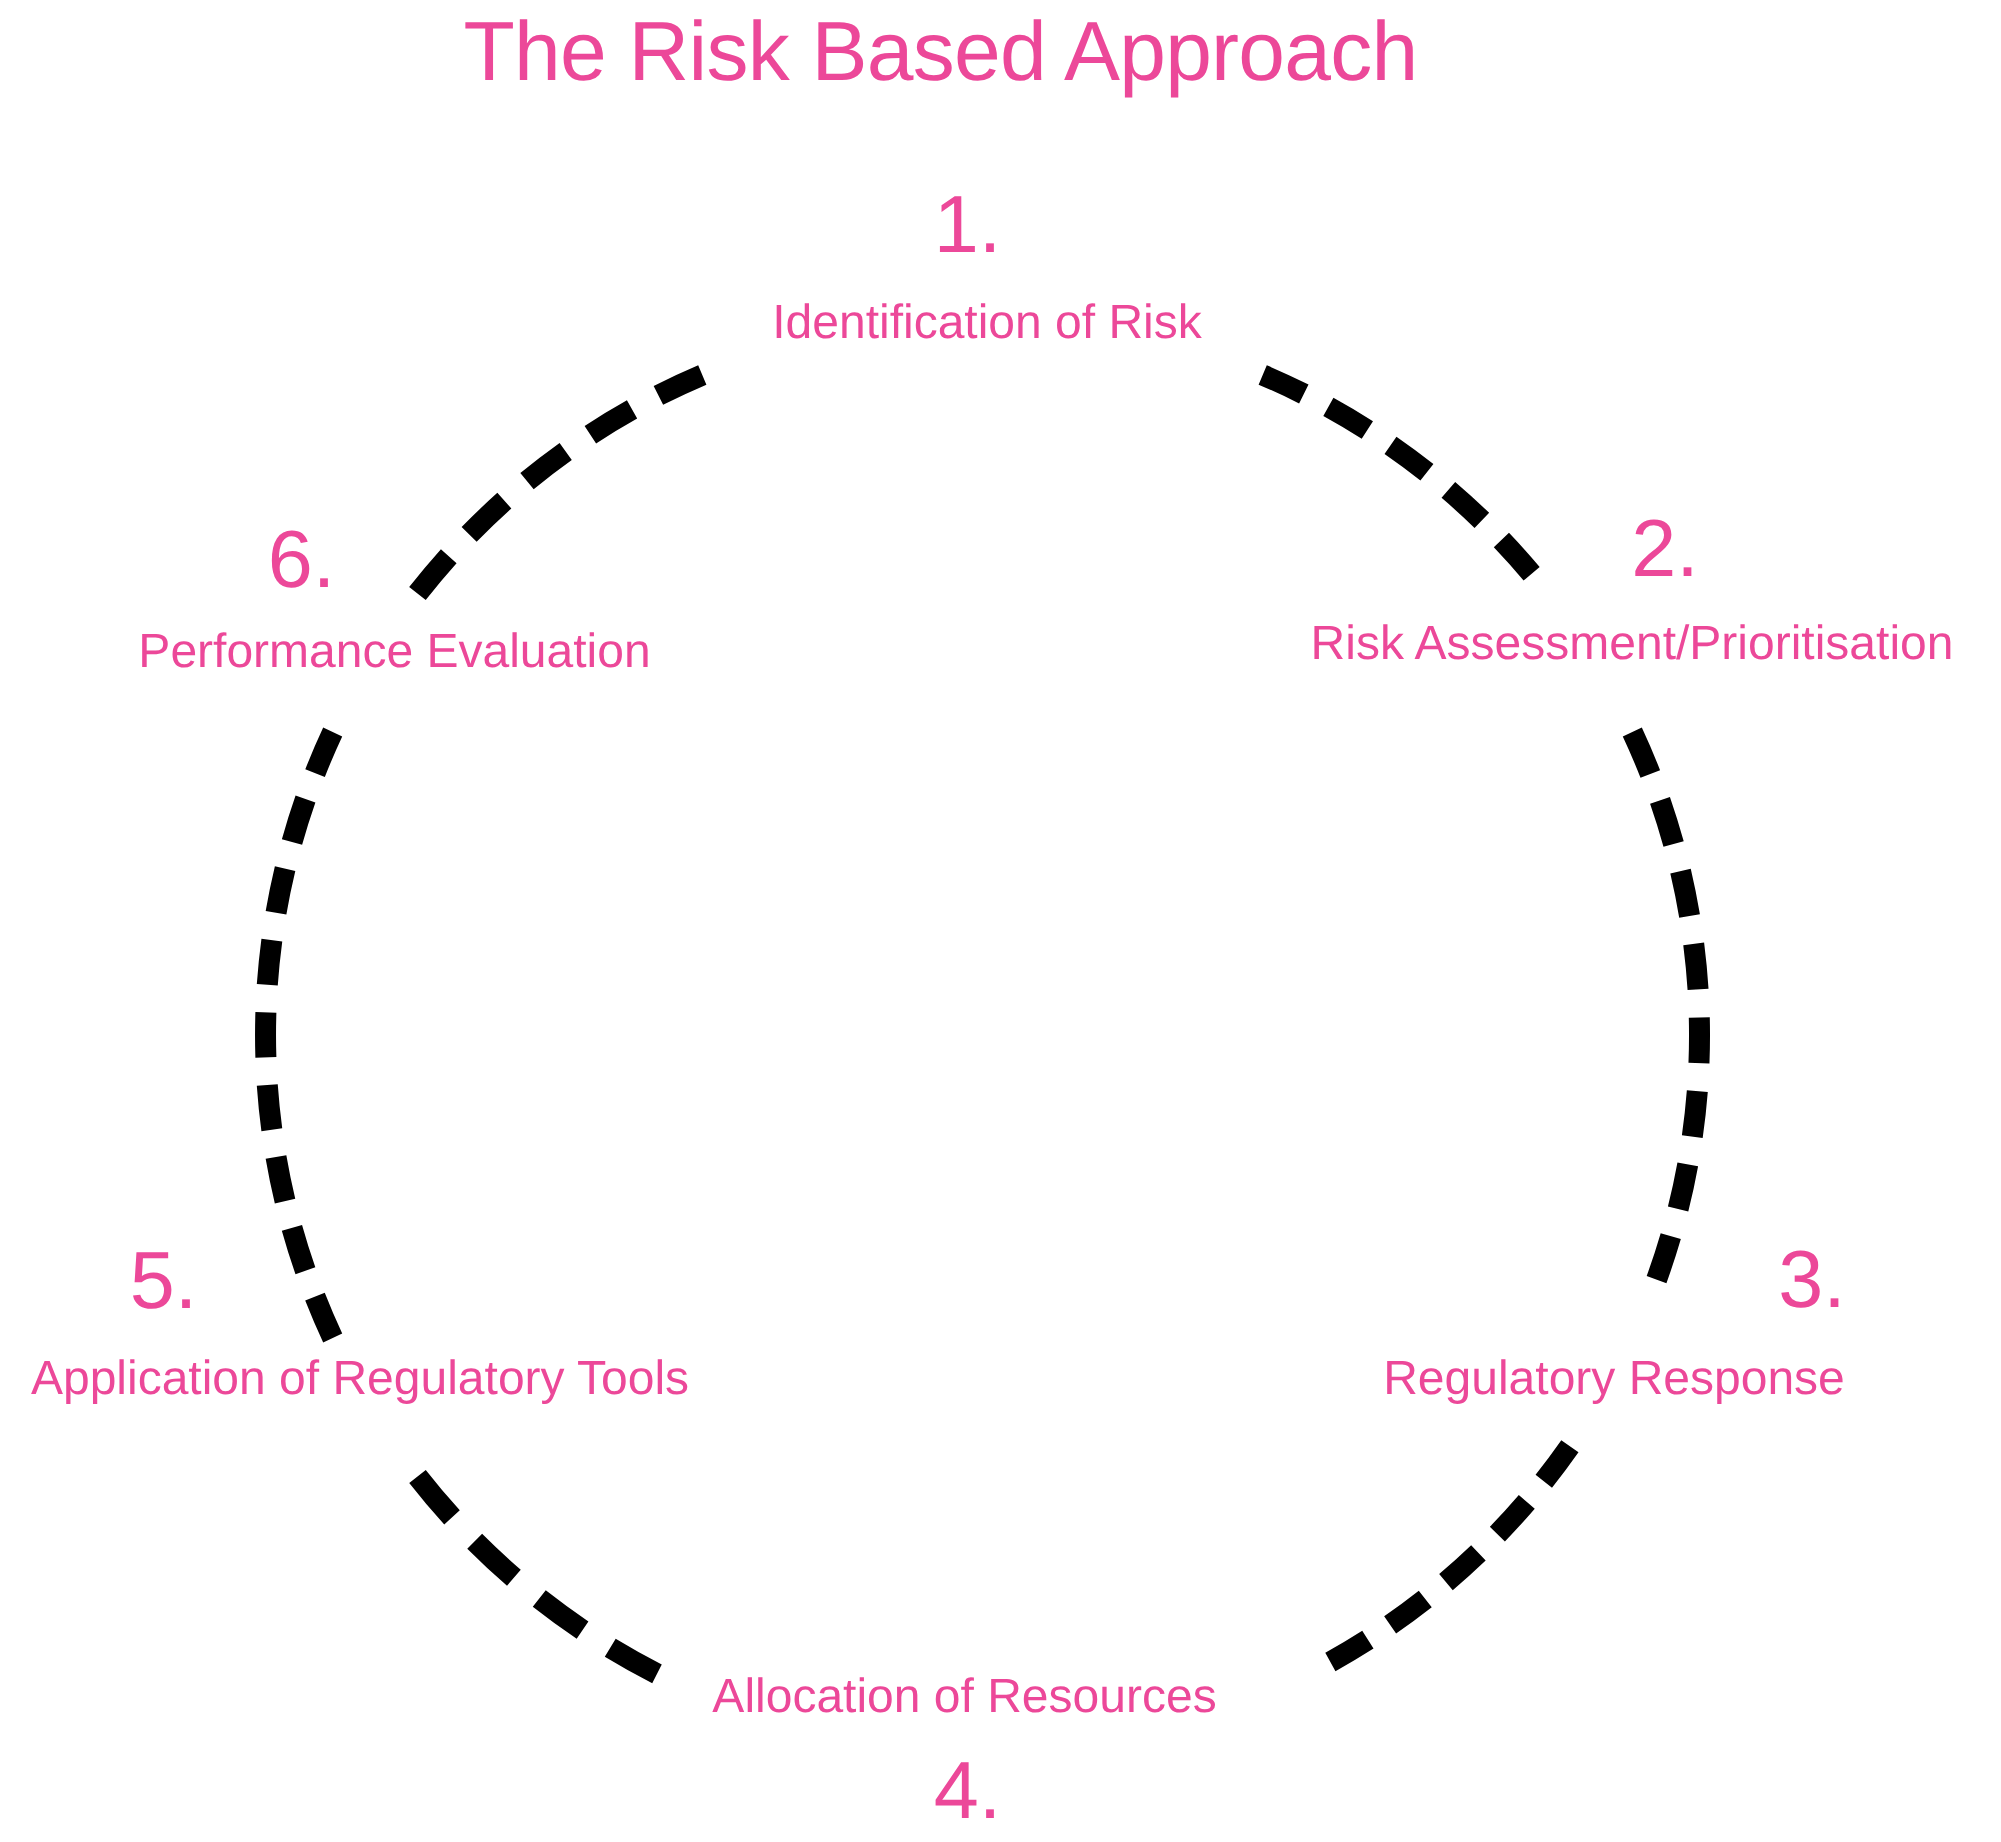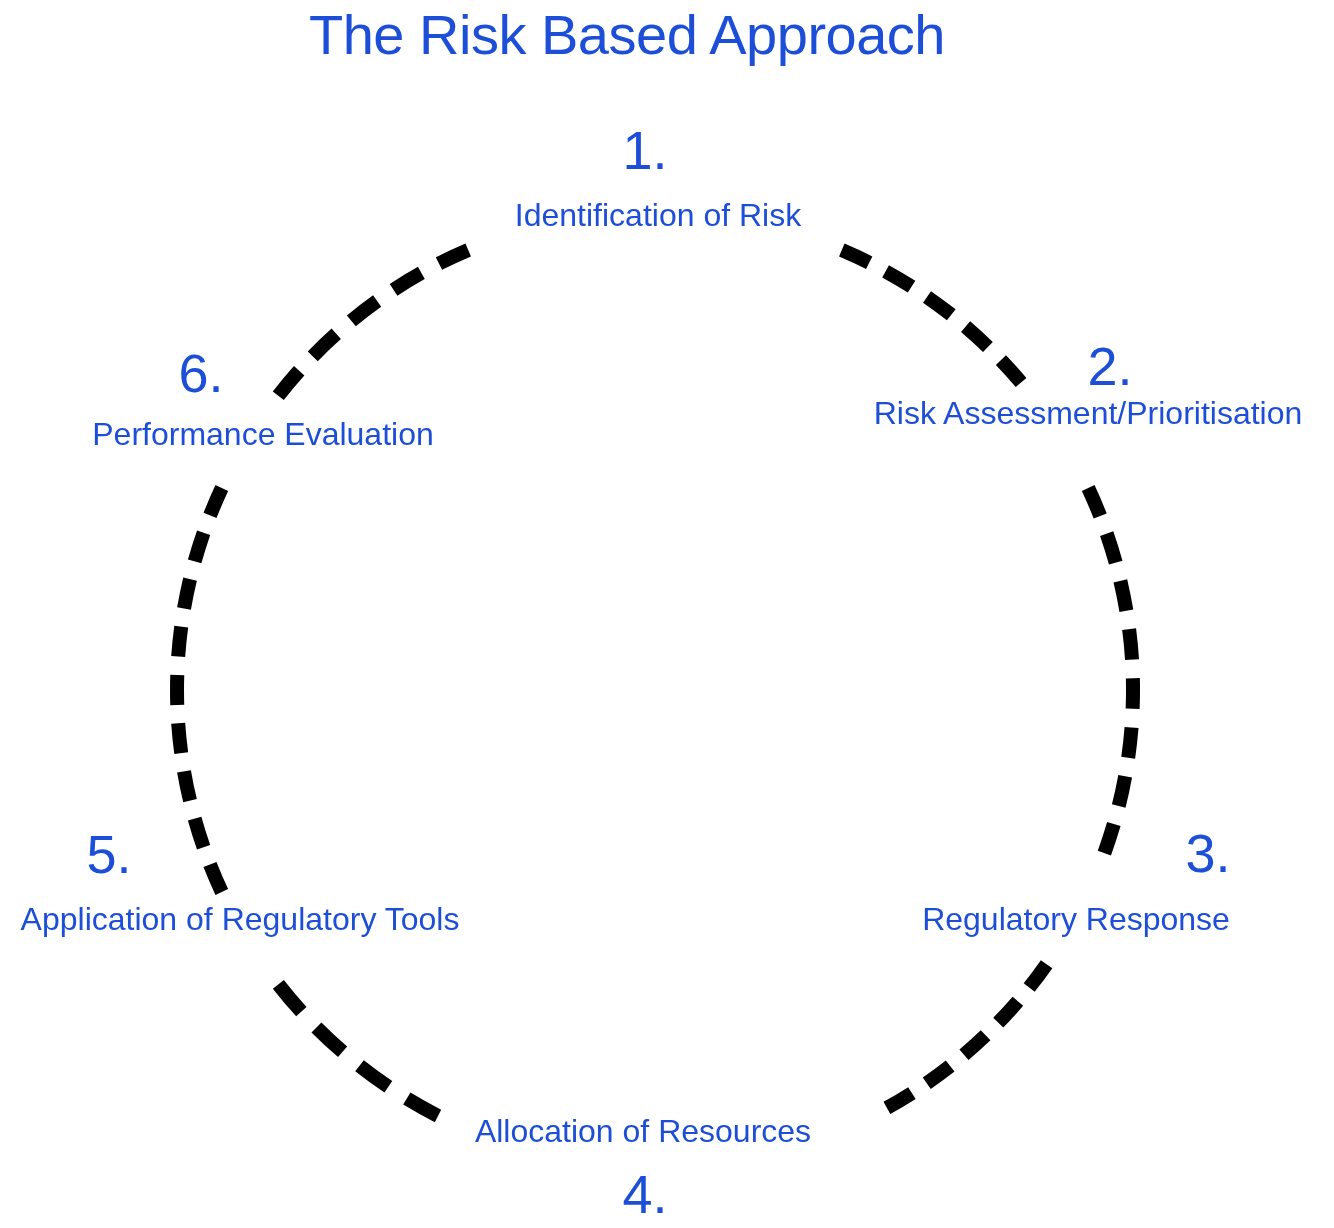--- a/index.html
+++ b/index.html
@@ -6,21 +6,21 @@
     margin: 0;
     padding: 0;
     background: #ffffff;
   }
   .canvas {
     position: relative;
     width: 1334px;
     height: 1228px;
     background: #ffffff;
     font-family: "Liberation Sans", sans-serif;
-    color: #1d4ed8;
+    color: #ec4899;
     overflow: hidden;
   }
   .title {
     position: absolute;
     left: 627px;
     top: 34px;
     transform: translate(-50%, -50%);
     font-size: 56px;
     letter-spacing: -0.5px;
     font-weight: 400;
@@ -36,21 +36,21 @@
   .step-label {
     position: absolute;
     transform: translate(-50%, -50%);
     font-size: 32px;
     font-weight: 400;
     white-space: nowrap;
   }
   .n1 { left: 645px;  top: 150px; }
   .l1 { left: 658px;  top: 215px; }
   .n2 { left: 1110px; top: 366px; }
-  .l2 { left: 1088px; top: 413px; }
+  .l2 { left: 1088px; top: 429px; }
   .n3 { left: 1208px; top: 853px; }
   .l3 { left: 1076px; top: 919px; }
   .l4 { left: 643px;  top: 1131px; }
   .n4 { left: 645px;  top: 1194px; }
   .n5 { left: 109px;  top: 854px; }
   .l5 { left: 240px;  top: 919px; }
   .n6 { left: 201px;  top: 373px; }
   .l6 { left: 263px;  top: 434px; text-align: right; }
   svg.cycle {
     position: absolute;

